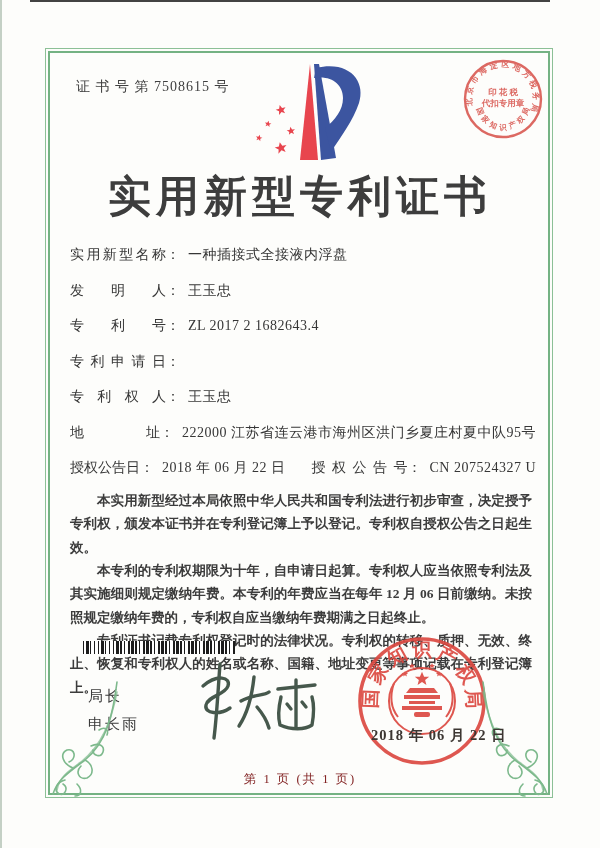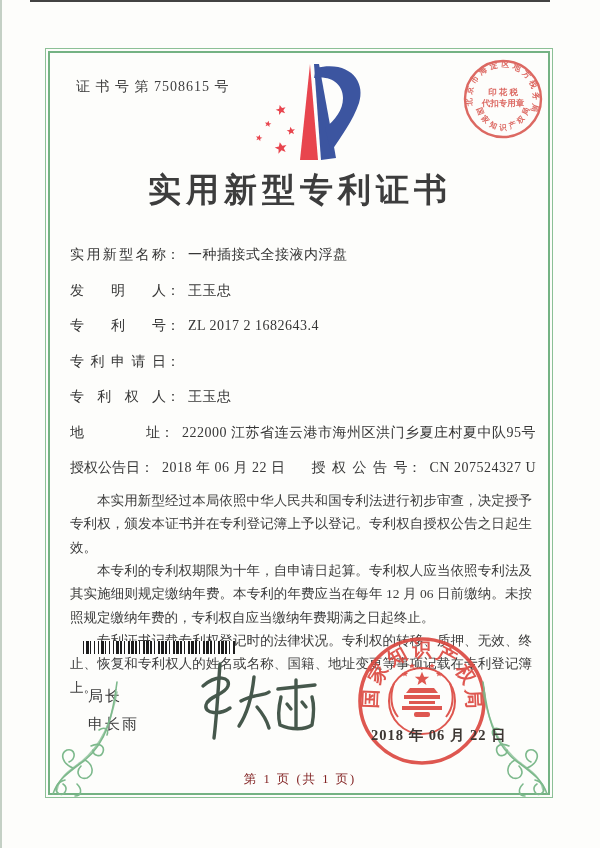--- a/index.html
+++ b/index.html
@@ -6,28 +6,28 @@
   body{width:600px;height:848px;background:#e9e9e7;font-family:"Liberation Serif","DejaVu Serif",serif;}
   .page{position:relative;width:600px;height:848px;background:#fdfdfb;overflow:hidden;color:#3b3b3b;}
   
   .scan-top{position:absolute;top:0;left:30px;width:520px;height:2px;background:#222;opacity:.85;}
   .scan-left{position:absolute;top:0;left:0;width:2px;height:848px;background:#9fb3a2;opacity:.6;}
   
   .frame{position:absolute;left:45px;top:48px;width:508px;height:750px;border:1px solid #8cc096;padding:2px;box-sizing:border-box;}
   .frame-inner{width:100%;height:100%;border:2px solid #74b283;box-sizing:border-box;}
   .cert-no{position:absolute;left:76px;top:78px;font-size:14px;letter-spacing:1px;color:#404040;}
   .logo{position:absolute;left:250px;top:58px;width:122px;height:110px;}
-  .title{position:absolute;left:0;right:0;top:168px;text-align:center;font-size:33px;font-weight:700;letter-spacing:5px;color:#3d3d3d;}
+  .title{position:absolute;left:0;right:0;top:168px;text-align:center;font-size:43px;font-weight:700;letter-spacing:5px;color:#3d3d3d;}
   .fields{position:absolute;left:70px;top:245px;width:466px;display:flex;flex-direction:column;gap:15.5px;font-size:14px;color:#363636;font-weight:500;}
   .frow{display:flex;align-items:flex-end;line-height:20px;white-space:nowrap;}
   .flabel{display:inline-block;width:96px;text-align:justify;text-align-last:justify;}
   .fcolon{display:inline-block;}
   .fvalue{margin-left:8px;letter-spacing:.5px;}
   .fgroup2{margin-left:26px;display:flex;align-items:baseline;}
-  .paras{position:absolute;left:70px;top:489px;width:462px;font-size:13.5px;line-height:1.73;color:#3c3c3c;text-align:justify;}
+  .paras{position:absolute;left:70px;top:489px;width:462px;font-size:13.5px;line-height:1.73;color:#3c3c3c;text-align:justify;font-weight:bold;}
   .paras p{margin:0;text-indent:2em;}
   .barcode{position:absolute;left:83px;top:641px;width:152px;height:13px;
     background:repeating-linear-gradient(90deg,#1c1c1c 0 1.5px,#fff 1.5px 3px,#1c1c1c 3px 6px,#fff 6px 7px,#1c1c1c 7px 8.5px,#fff 8.5px 11px,#1c1c1c 11px 12px,#fff 12px 15px);}
   .signer{position:absolute;left:88px;top:682px;font-size:15px;line-height:28px;color:#3a3a3a;letter-spacing:2px;}
   .sig-svg{position:absolute;left:175px;top:652px;width:150px;height:92px;}
   .seal-svg{position:absolute;left:352px;top:631px;width:140px;height:140px;opacity:.92;}
   .seal-date{position:absolute;left:371px;top:726px;font-size:14.5px;font-weight:700;letter-spacing:1px;color:#3c3632;z-index:2;}
   .stamp-svg{position:absolute;left:461px;top:57px;width:84px;height:84px;opacity:.88;}
   .flourish{position:absolute;width:72px;height:118px;}
   .flourish.bl{left:47px;top:680px;}

